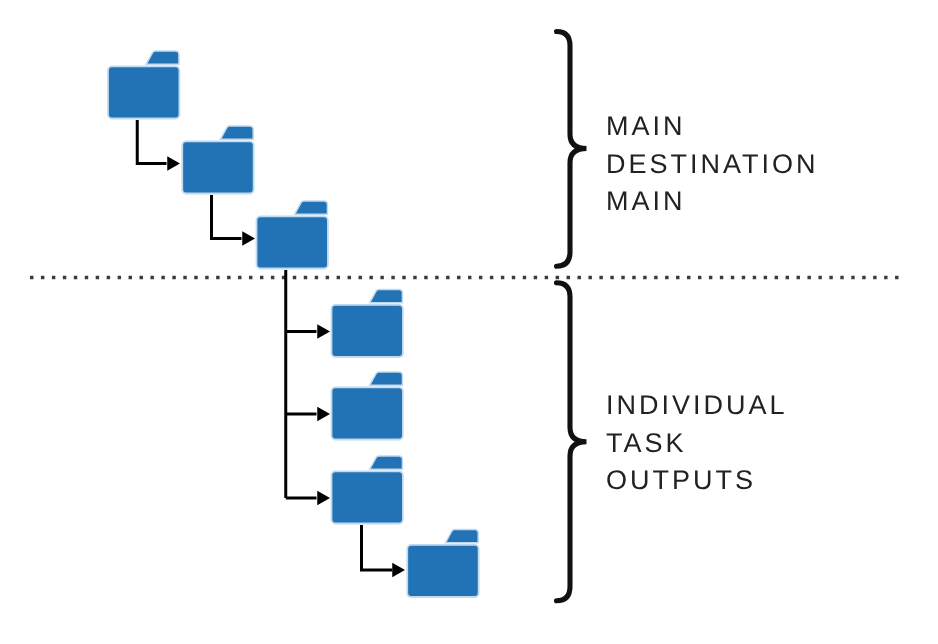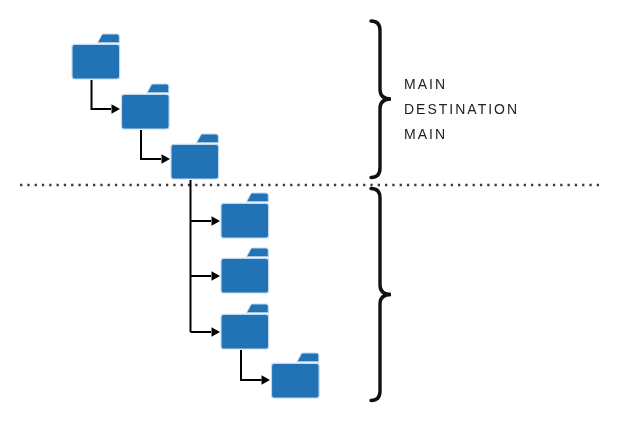--- a/index.html
+++ b/index.html
@@ -17,21 +17,21 @@
   }
   .stage svg {
     position: absolute;
     left: 0;
     top: 0;
   }
   .brace-label {
     position: absolute;
     left: 404px;
     color: #232122;
-    font-size: 14px;
+    font-size: 18px;
     line-height: 25px;
     letter-spacing: 2px;
     font-weight: 400;
     white-space: nowrap;
   }
   .brace-label.top { top: 72px; }
   .brace-label.bottom { top: 258px; }
 </style>
 </head>
 <body>
@@ -84,14 +84,19 @@
       <path d="M371 21 Q380 21 380 30.5 V89.5 Q380 99 391 99 Q380 99 380 108.5 V168 Q380 177.5 371 177.5" fill="none" stroke="#111111" stroke-width="3.4" stroke-linecap="round"></path>
       <path d="M371 188.5 Q380 188.5 380 198 V285 Q380 294.5 391 294.5 Q380 294.5 380 304 V391 Q380 400.5 371 400.5" fill="none" stroke="#111111" stroke-width="3.4" stroke-linecap="round"></path>
     </svg>
 
   <div class="brace-label top" style="color: rgb(35, 33, 34);">
     <div>MAIN</div>
     <div>DESTINATION</div>
     <div>MAIN</div>
   </div>
 
+  <div class="brace-label bottom" style="color: rgb(35, 33, 34);">
+    <div>INDIVIDUAL</div>
+    <div>TASK</div>
+    <div>OUTPUTS</div>
+  </div>
 
 </div>
 
 </body></html>

